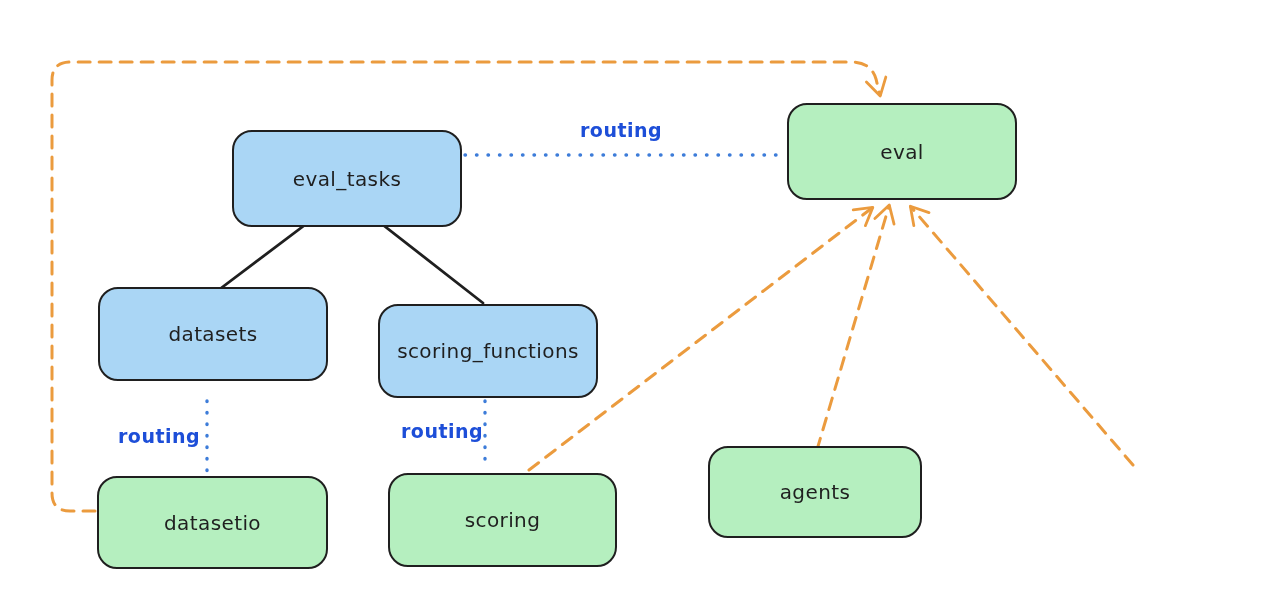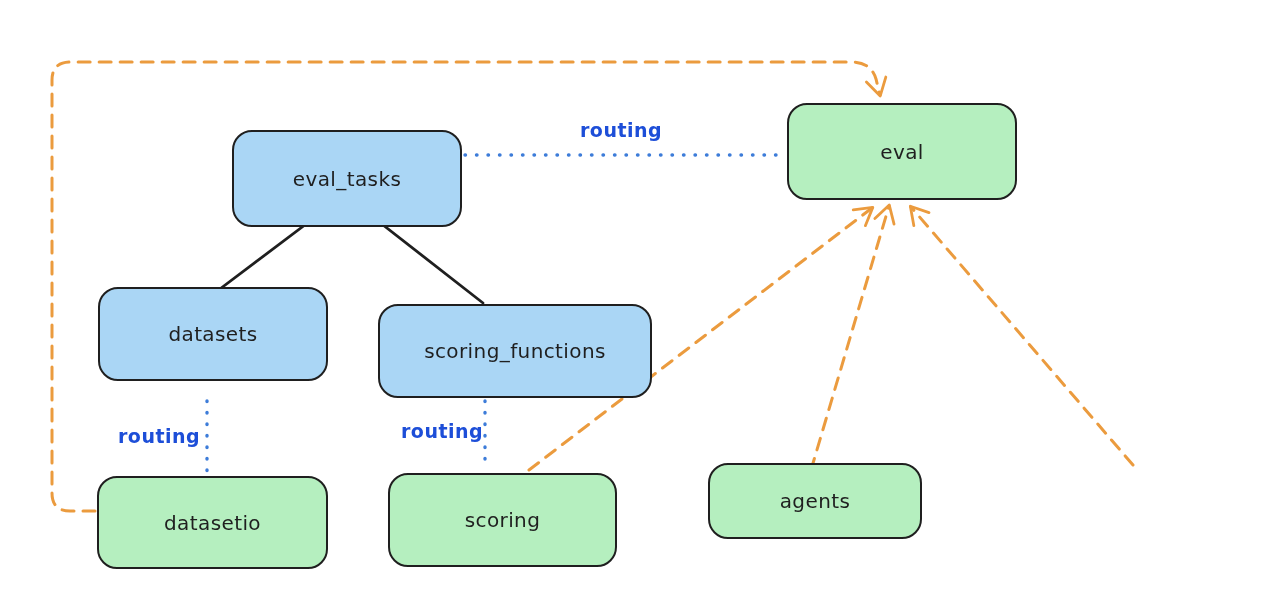--- a/index.html
+++ b/index.html
@@ -32,24 +32,24 @@
     color: #1f1f1f;
     letter-spacing: 0.4px;
     box-sizing: border-box;
   }
   .node.blue  { background: #aad6f5; }
   .node.green { background: #b5efbf; }
 
   .node-eval-tasks        { left: 232px; top: 106px; width: 230px; height: 97px; margin-top: 24px; }
   .node-eval              { left: 787px; top: 103px; width: 230px; height: 97px; }
   .node-datasets          { left:  98px; top: 287px; width: 230px; height: 94px; }
-  .node-scoring-functions { left: 378px; top: 304px; width: 274px; height: 94px; }
+  .node-scoring-functions { left: 378px; top: 304px; width: 220px; height: 94px; }
   .node-datasetio         { left:  97px; top: 476px; width: 231px; height: 93px; }
   .node-scoring           { left: 388px; top: 473px; width: 229px; height: 94px; }
-  .node-agents            { left: 708px; top: 463px; width: 214px; height: 76px; }
+  .node-agents            { left: 708px; top: 446px; width: 214px; height: 92px; }
   .node-inference         { left: 1025px; top: 466px; width: 232px; height: 95px; }
 
   .edge-label {
     position: absolute;
     color: #1d4ed8;
     font-size: 19px;
     font-weight: 600;
     letter-spacing: 0.5px;
     white-space: nowrap;
   }

